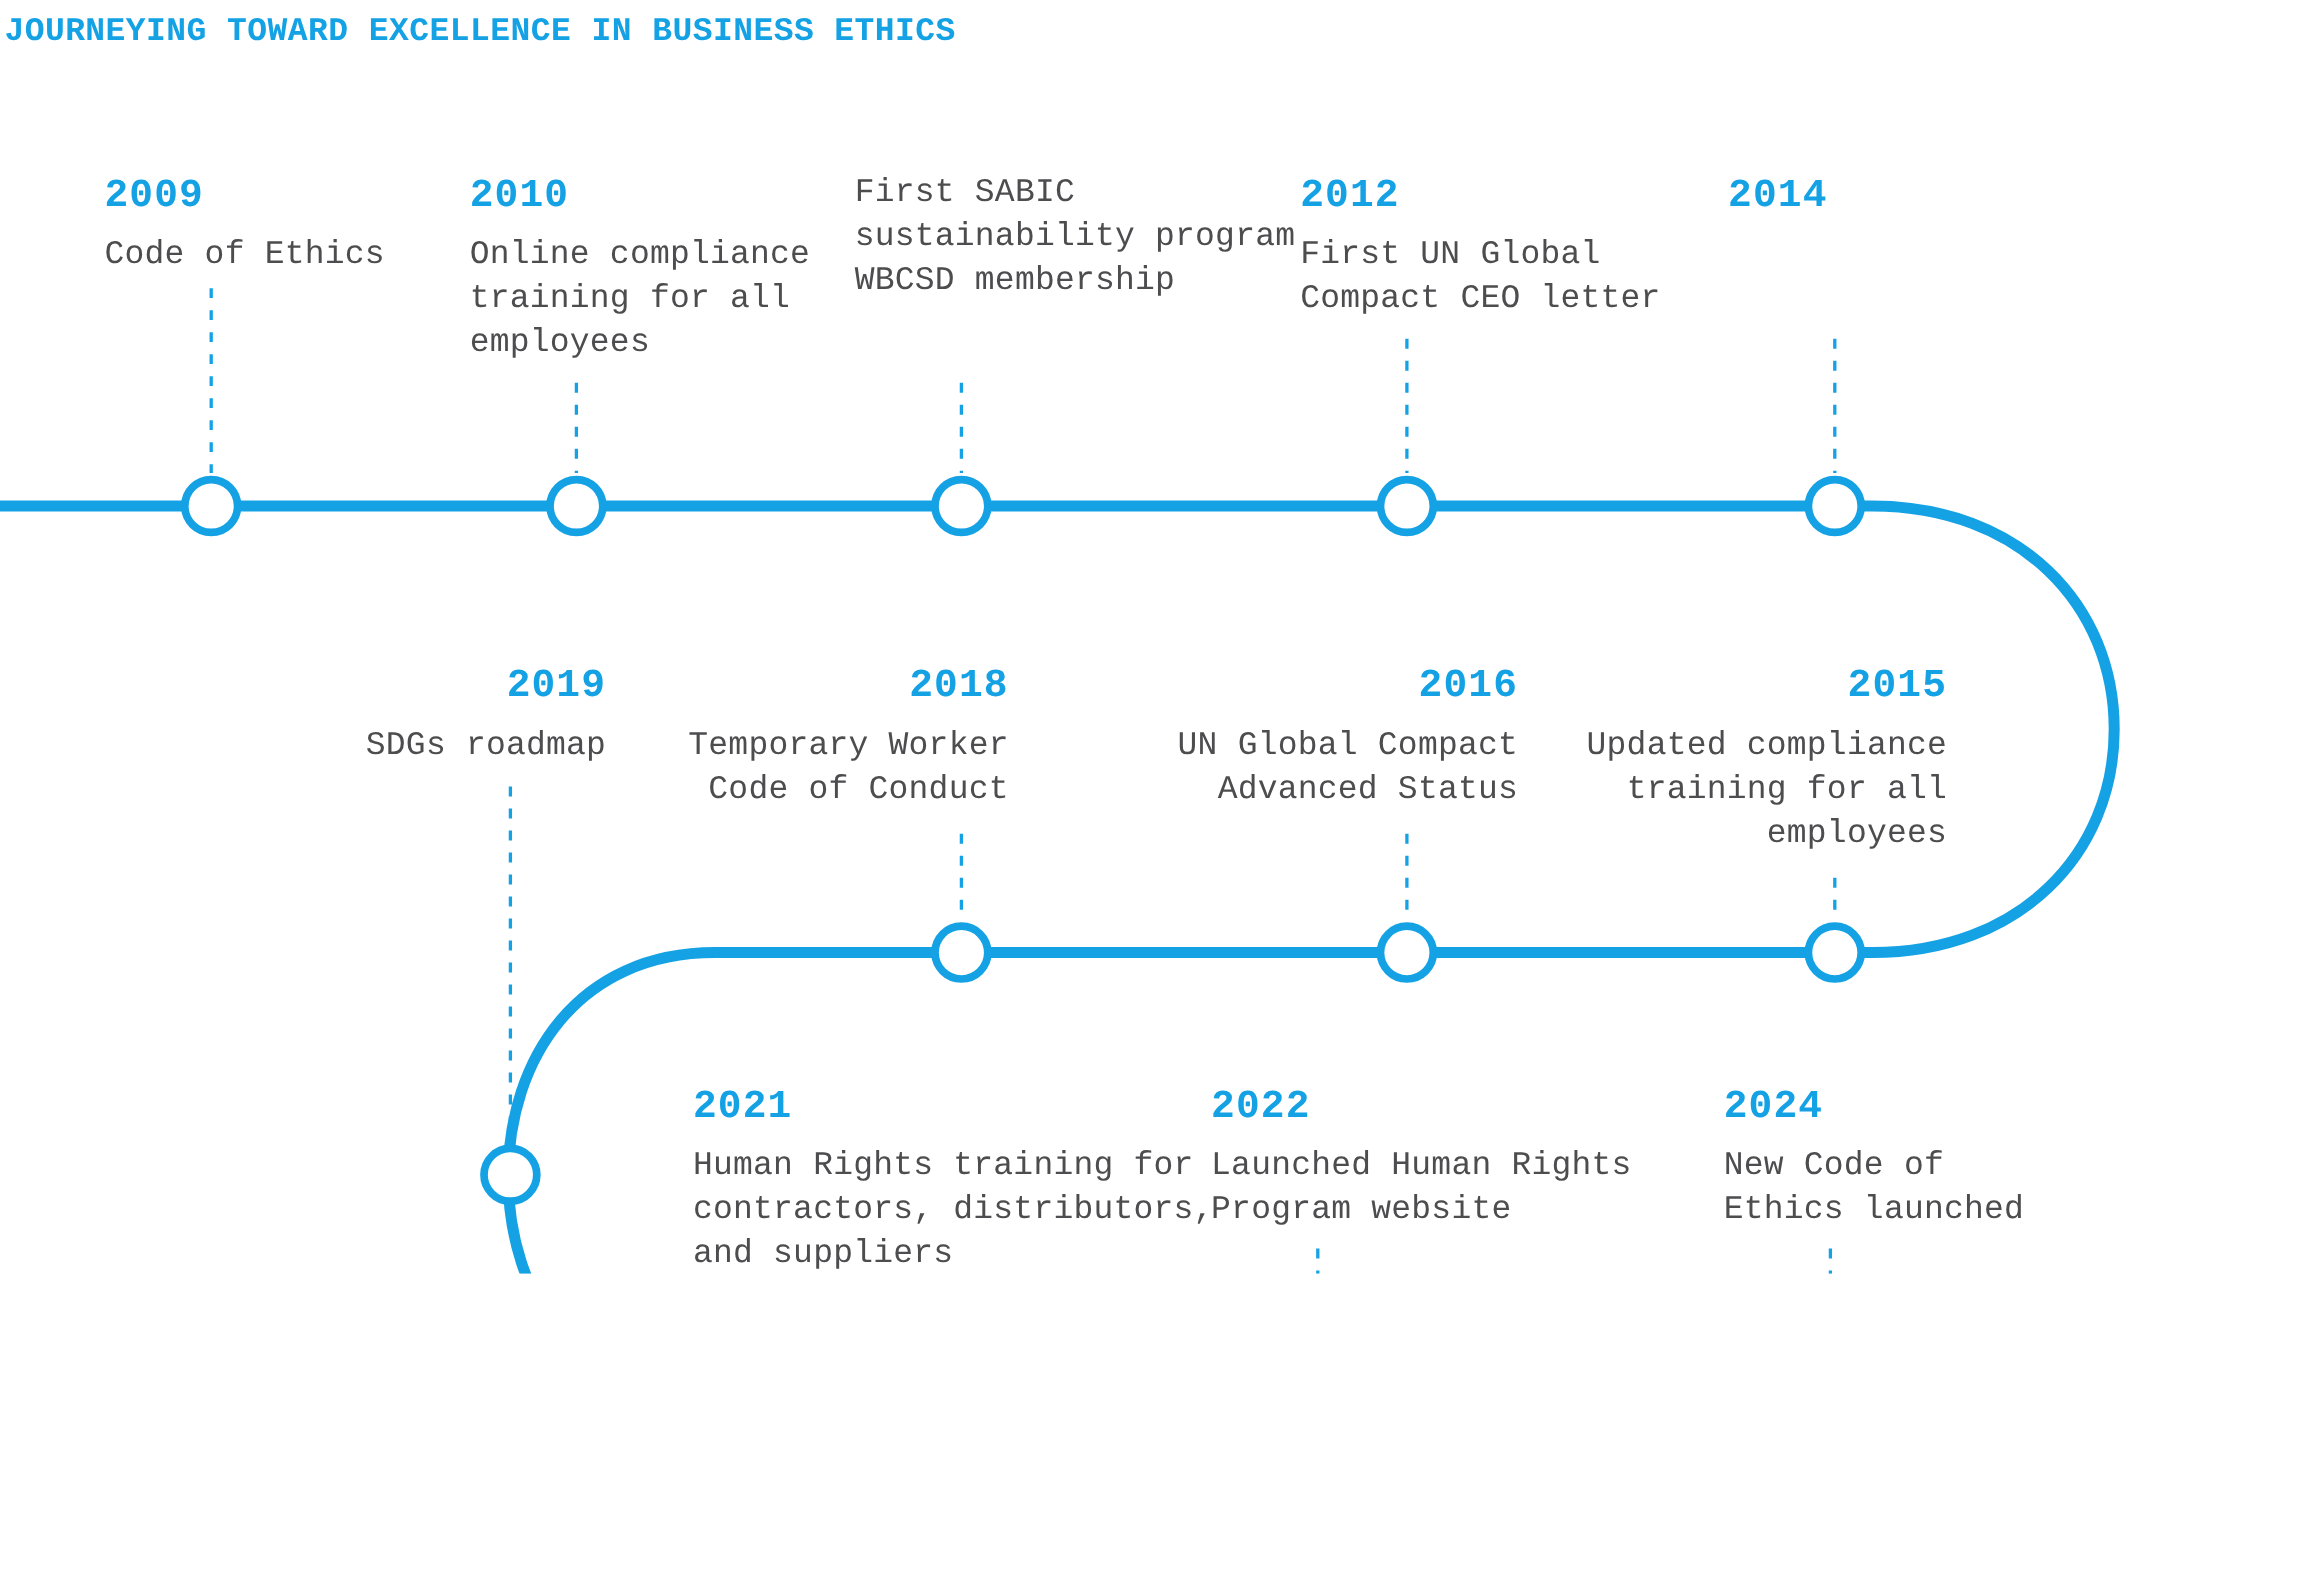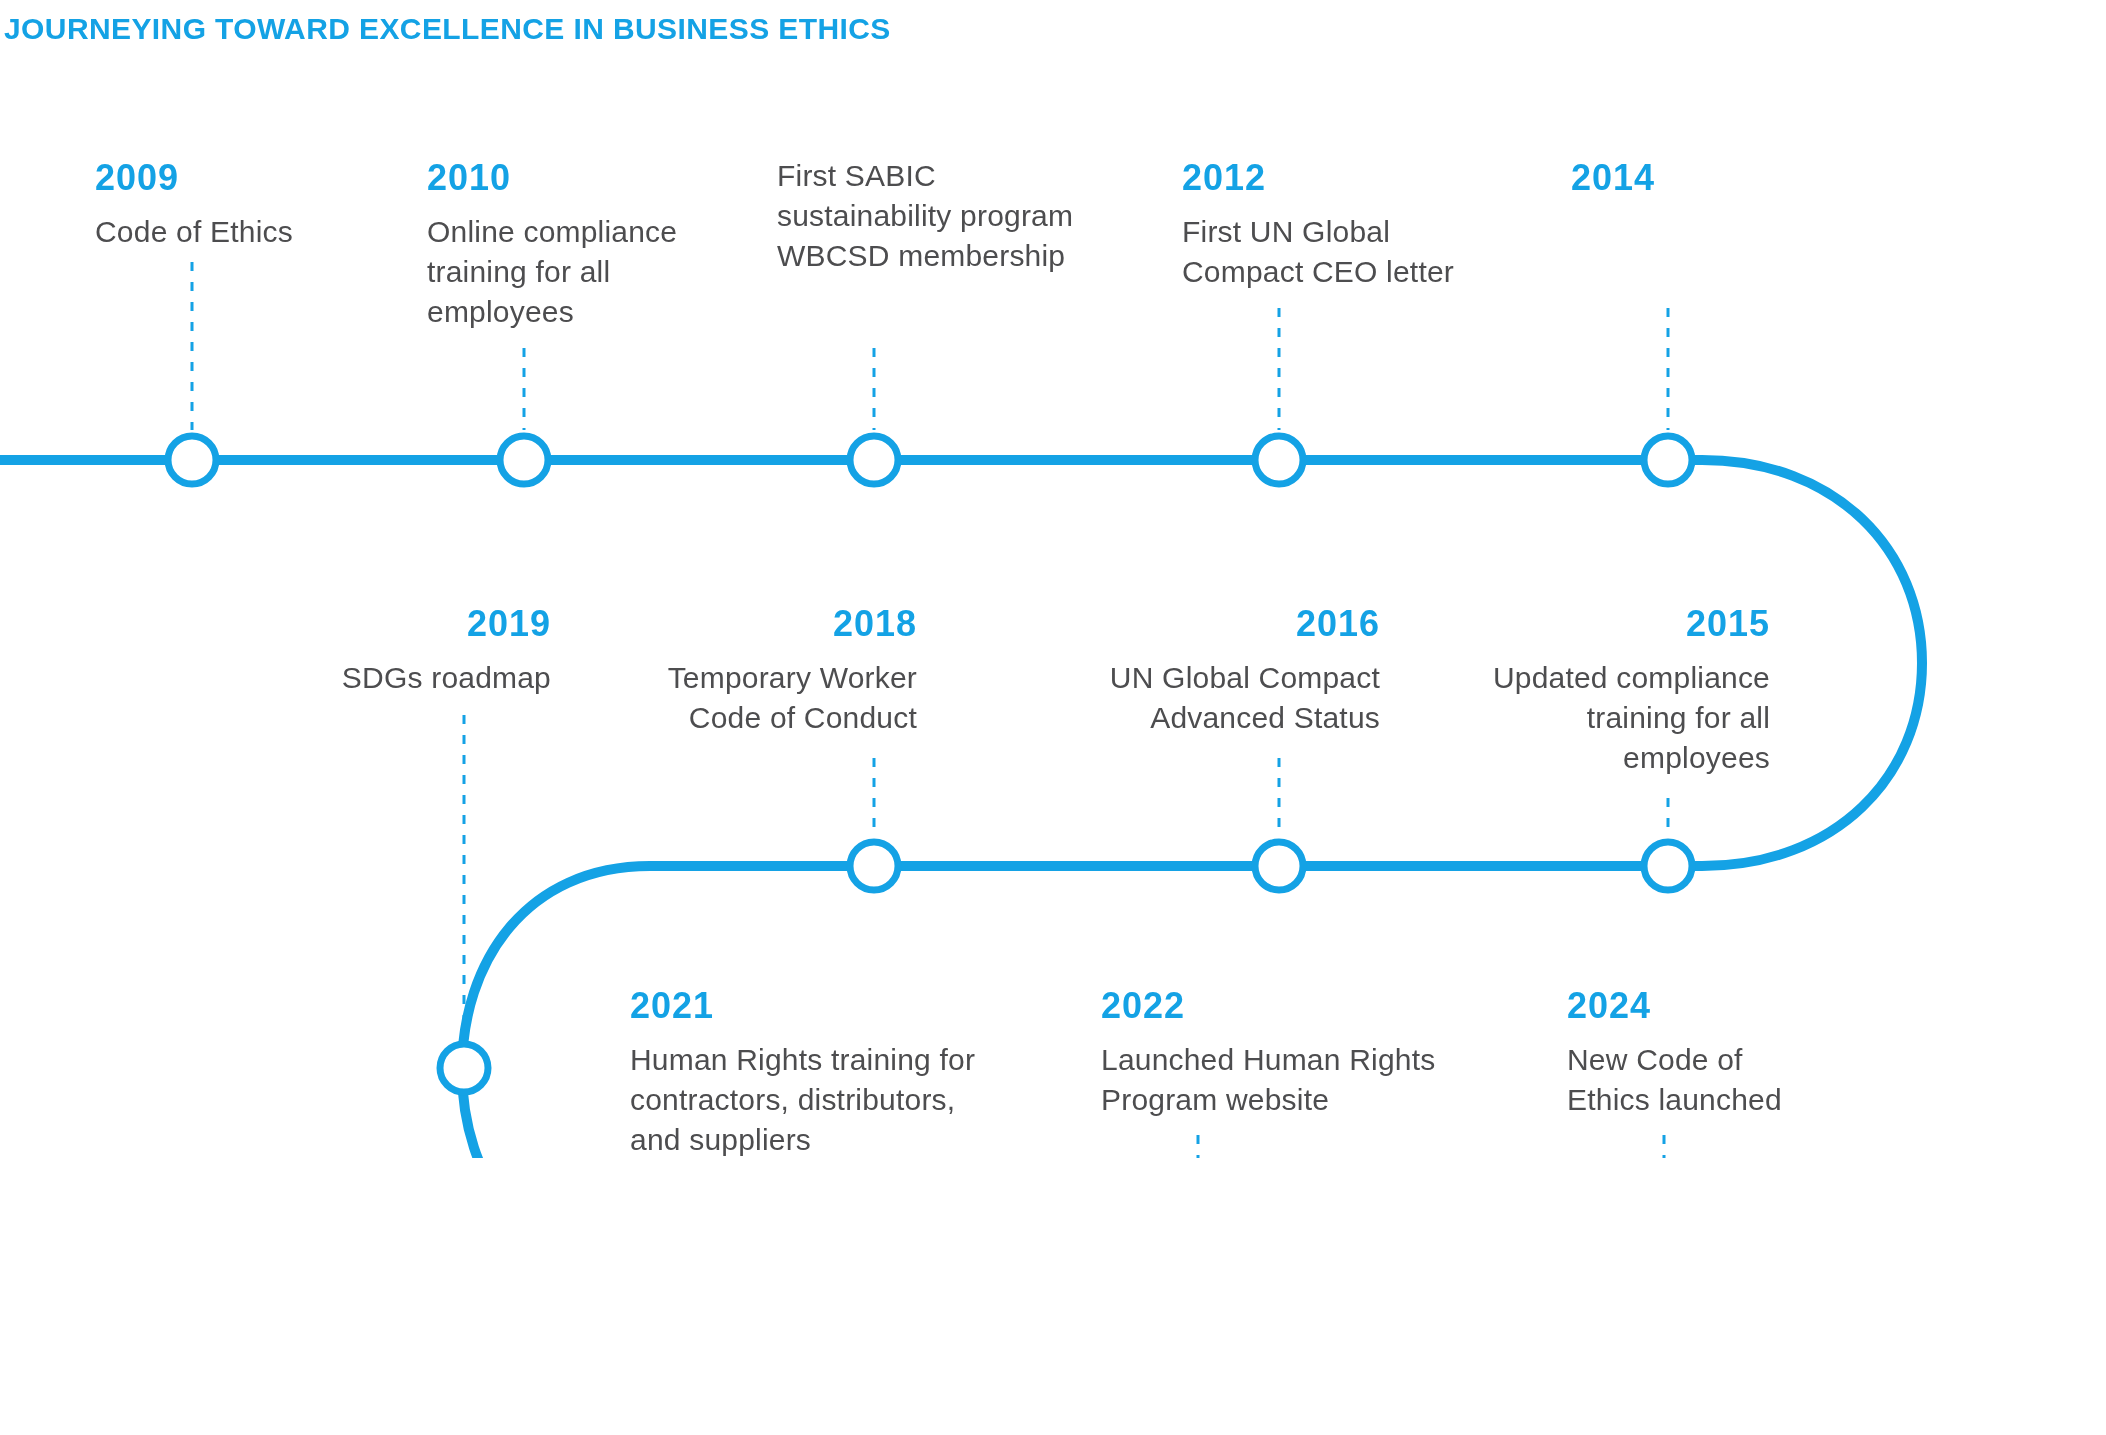--- a/index.html
+++ b/index.html
@@ -1,20 +1,20 @@
 <!DOCTYPE html>
 <html><head>
 <meta charset="utf-8">
 <style>
   html,body{margin:0;padding:0;background:#ffffff;}
   #canvas{
     position:relative;
     width:2106px;height:1158px;
     background:#ffffff;
-    font-family:Liberation Sans, sans-serif;
+    font-family:Liberation Mono, monospace;
     overflow:hidden;
   }
   #page-title{
     position:absolute;left:4px;top:12px;
     font-size:30px;font-weight:700;letter-spacing:.4px;
     color:#14a2e5;
   }
   #timeline-svg{position:absolute;left:0;top:0;}
   .ms{position:absolute;}
   .ms .year{

